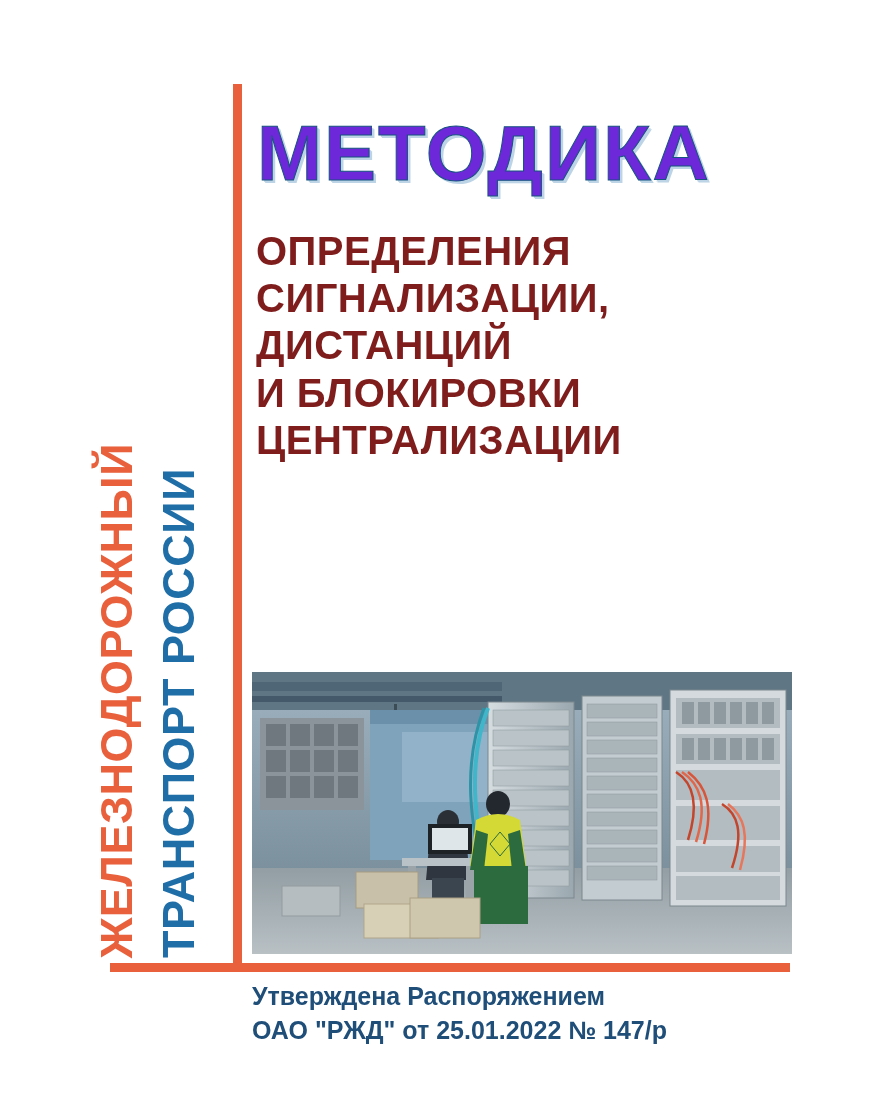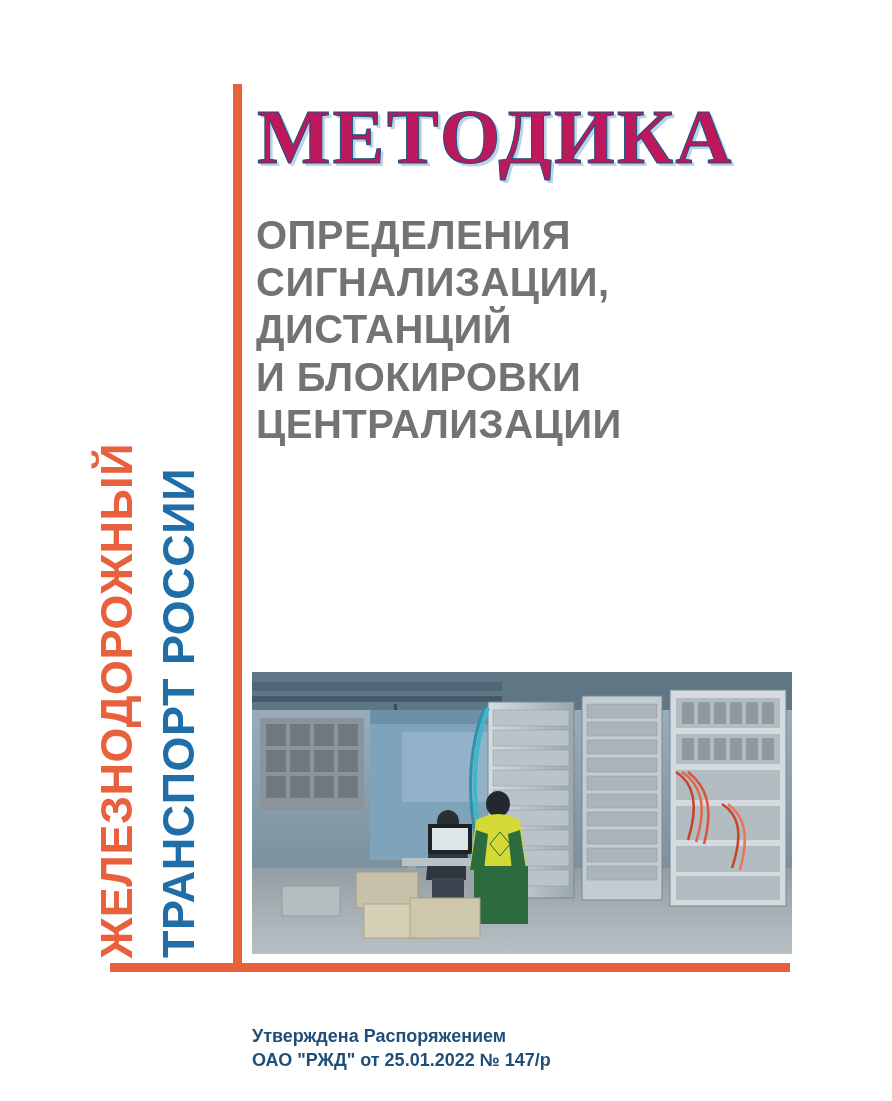--- a/index.html
+++ b/index.html
@@ -73,34 +73,33 @@
   
   .main-col {
     position: absolute;
     left: 252px;
     top: 84px;
     width: 540px;
   }
   .title-metodika {
     font-size: 78px;
     font-weight: bold;
-    color: #be185d;
+    color: #6d28d9;
     letter-spacing: 2px;
     line-height: 1;
-    margin: 14px 0 0 5px;
+    margin: 30px 0 0 5px;
     text-shadow:
       2px 2px 0 #bcd4e6,
       3px 3px 0 #bcd4e6;
-    font-family: Liberation Serif, serif;
     -webkit-text-stroke: 1px #14537f;
   }
   .subtitle {
     margin-top: 36px;
     margin-left: 4px;
-    color: #737373;
+    color: #7f1d1d;
     font-weight: bold;
     font-size: 40px;
     line-height: 1.18;
     letter-spacing: 0.5px;
   }
   .subtitle div {
     white-space: nowrap;
   }
 
   
@@ -112,25 +111,25 @@
     height: 282px;
     overflow: hidden;
     background: #7d8b93;
   }
   .photo svg { display: block; }
 
   
   .footer {
     position: absolute;
     left: 252px;
-    top: 1024px;
+    top: 980px;
     width: 560px;
     color: #1f4e79;
     font-weight: bold;
-    font-size: 18px;
+    font-size: 25px;
     line-height: 1.35;
   }
   .footer div { white-space: nowrap; }
 </style>
 </head>
 <body>
 
 <div class="cover">
 
   <div class="side-title">

